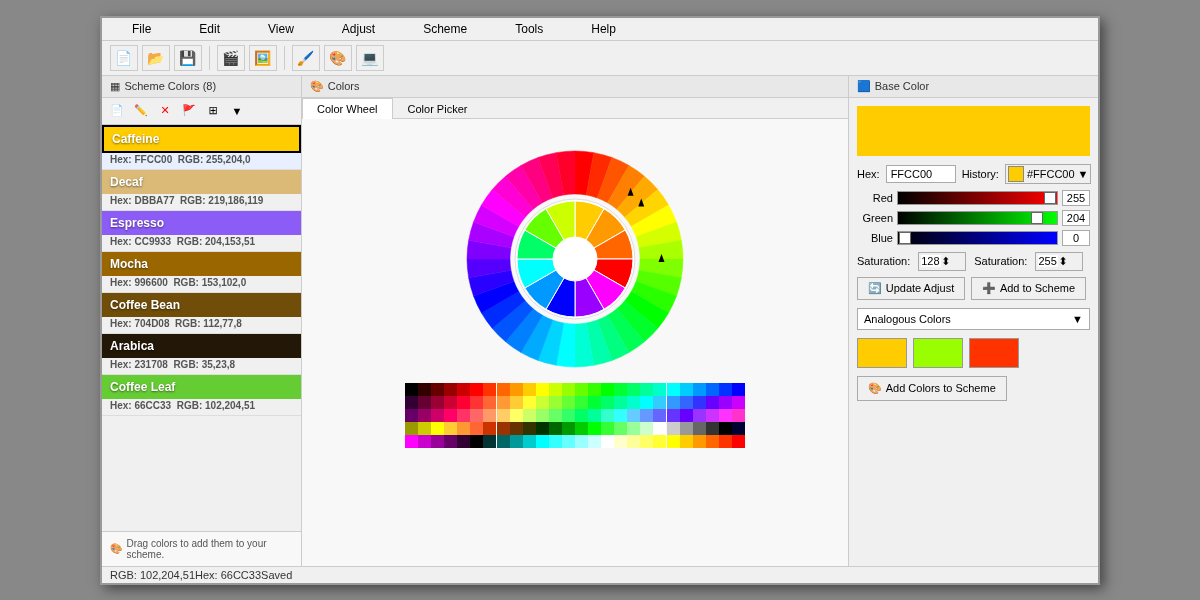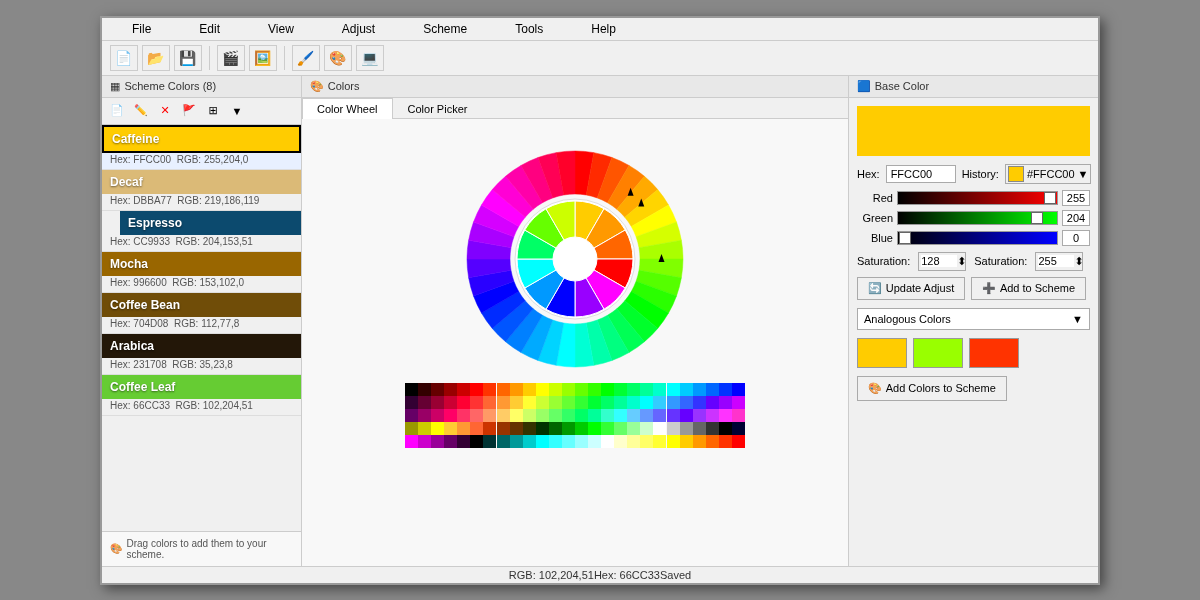--- a/index.html
+++ b/index.html
@@ -12,21 +12,21 @@
     .toolbar-sep { width: 1px; height: 24px; background: #ccc; margin: 0 3px; }
     .main-area { display: flex; height: 490px; }
     
     .left-panel { width: 200px; border-right: 1px solid #ccc; display: flex; flex-direction: column; }
     .panel-header { background: #e8e8e8; border-bottom: 1px solid #ccc; padding: 4px 8px; font-size: 11px; color: #333; display: flex; align-items: center; gap: 4px; }
     .panel-toolbar { padding: 3px 4px; border-bottom: 1px solid #ccc; display: flex; gap: 2px; }
     .panel-toolbar-btn { width: 22px; height: 20px; background: #f0f0f0; border: 1px solid transparent; cursor: pointer; display: flex; align-items: center; justify-content: center; font-size: 11px; }
     .color-list { flex: 1; overflow-y: auto; }
     .color-item { border-bottom: 1px solid #ddd; cursor: pointer; }
     .color-swatch { padding: 5px 8px; font-size: 12px; font-weight: bold; color: white; text-shadow: 0 1px 2px rgba(0,0,0,0.5); }
-    .color-info { padding: 1px 8px 4px; font-size: 10px; color: #555; }
+    .color-info { padding: 1px 8px 4px; font-size: 10px; color: #555; font-weight: bold; }
     .color-item.selected .color-swatch { border: 2px solid #000; }
     .color-item.selected { background: #e8f0ff; }
     .drag-hint { padding: 6px 8px; font-size: 10px; color: #555; border-top: 1px solid #ccc; background: #f8f8f8; display: flex; align-items: center; gap: 4px; }
     
     .center-panel { flex: 1; display: flex; flex-direction: column; }
     .center-header { background: #e8e8e8; border-bottom: 1px solid #ccc; padding: 4px 8px; font-size: 11px; color: #333; display: flex; align-items: center; gap: 4px; }
     .tabs { display: flex; border-bottom: 1px solid #ccc; background: #f0f0f0; }
     .tab { padding: 4px 14px; font-size: 11px; cursor: pointer; border: 1px solid transparent; border-bottom: none; margin-bottom: -1px; }
     .tab.active { background: white; border-color: #ccc; border-bottom-color: white; }
     .center-content { flex: 1; background: #f8f8f8; display: flex; flex-direction: column; align-items: center; justify-content: flex-start; padding: 10px; overflow: hidden; }
@@ -45,29 +45,29 @@
     .slider-row { display: flex; align-items: center; gap: 4px; margin-bottom: 4px; font-size: 11px; }
     .slider-label { width: 36px; text-align: right; }
     .slider-track { flex: 1; height: 14px; border: 1px solid #999; position: relative; overflow: hidden; }
     .slider-fill-red { height: 100%; background: linear-gradient(to right, #000, #ff0000); }
     .slider-fill-green { height: 100%; background: linear-gradient(to right, #000, #00ff00); }
     .slider-fill-blue { height: 100%; background: linear-gradient(to right, #000, #0000ff); }
     .slider-thumb { position: absolute; top: 0; width: 12px; height: 12px; background: white; border: 1px solid #666; cursor: pointer; }
     .slider-value { width: 28px; text-align: center; border: 1px solid #aaa; padding: 1px 2px; font-size: 11px; }
     .brightness-row { display: flex; align-items: center; gap: 8px; margin: 6px 0; font-size: 11px; }
     .spin-input { width: 48px; border: 1px solid #aaa; padding: 2px 2px; font-size: 11px; display: flex; align-items: center; }
-    .spin-input input { width: 36px; border: none; outline: none; font-size: 11px; }
+    .spin-input input { width: 20px; border: none; outline: none; font-size: 11px; }
     .btn-row { display: flex; gap: 6px; margin-bottom: 8px; }
     .btn { padding: 4px 10px; border: 1px solid #aaa; background: #f0f0f0; cursor: pointer; font-size: 11px; display: flex; align-items: center; gap: 4px; }
     .dropdown-row { margin: 4px 0; }
     .dropdown { width: 100%; padding: 4px 6px; border: 1px solid #aaa; font-size: 11px; background: white; cursor: pointer; display: flex; align-items: center; justify-content: space-between; }
     .analogous-swatches { display: flex; gap: 6px; margin: 8px 0; }
     .analogous-swatch { width: 50px; height: 30px; border: 1px solid #999; cursor: pointer; }
     .add-scheme-btn { padding: 5px 10px; border: 1px solid #aaa; background: #f0f0f0; cursor: pointer; font-size: 11px; display: flex; align-items: center; gap: 4px; }
-    .statusbar { background: #f0f0f0; border-top: 1px solid #ccc; padding: 2px 8px; font-size: 11px; color: #333; display: flex; justify-content: center; }
+    .statusbar { background: #f0f0f0; border-top: 1px solid #ccc; padding: 2px 8px; font-size: 11px; color: #333; display: flex; justify-content: flex-start; }
 
     
     .wheel-svg { width: 240px; height: 240px; }
   </style>
 </head>
 <body>
 
 <div class="window">
 
   <div class="menubar">
@@ -111,21 +111,21 @@
       <div class="color-list" id="color-list">
           <div class="color-item selected">
     <div class="color-swatch" style="background:#FFCC00;">Caffeine</div>
     <div class="color-info">Hex: FFCC00&nbsp;&nbsp;RGB: 255,204,0</div>
   </div>
           <div class="color-item">
     <div class="color-swatch" style="background:#DBBA77;">Decaf</div>
     <div class="color-info">Hex: DBBA77&nbsp;&nbsp;RGB: 219,186,119</div>
   </div>
           <div class="color-item">
-    <div class="color-swatch" style="background:#0c4a6e;margin-left:18px;">Espresso</div>
+    <div class="color-swatch" style="background:#8b5cf6;">Espresso</div>
     <div class="color-info">Hex: CC9933&nbsp;&nbsp;RGB: 204,153,51</div>
   </div>
           <div class="color-item">
     <div class="color-swatch" style="background:#996600;">Mocha</div>
     <div class="color-info">Hex: 996600&nbsp;&nbsp;RGB: 153,102,0</div>
   </div>
           <div class="color-item">
     <div class="color-swatch" style="background:#704D08;">Coffee Bean</div>
     <div class="color-info">Hex: 704D08&nbsp;&nbsp;RGB: 112,77,8</div>
   </div>

